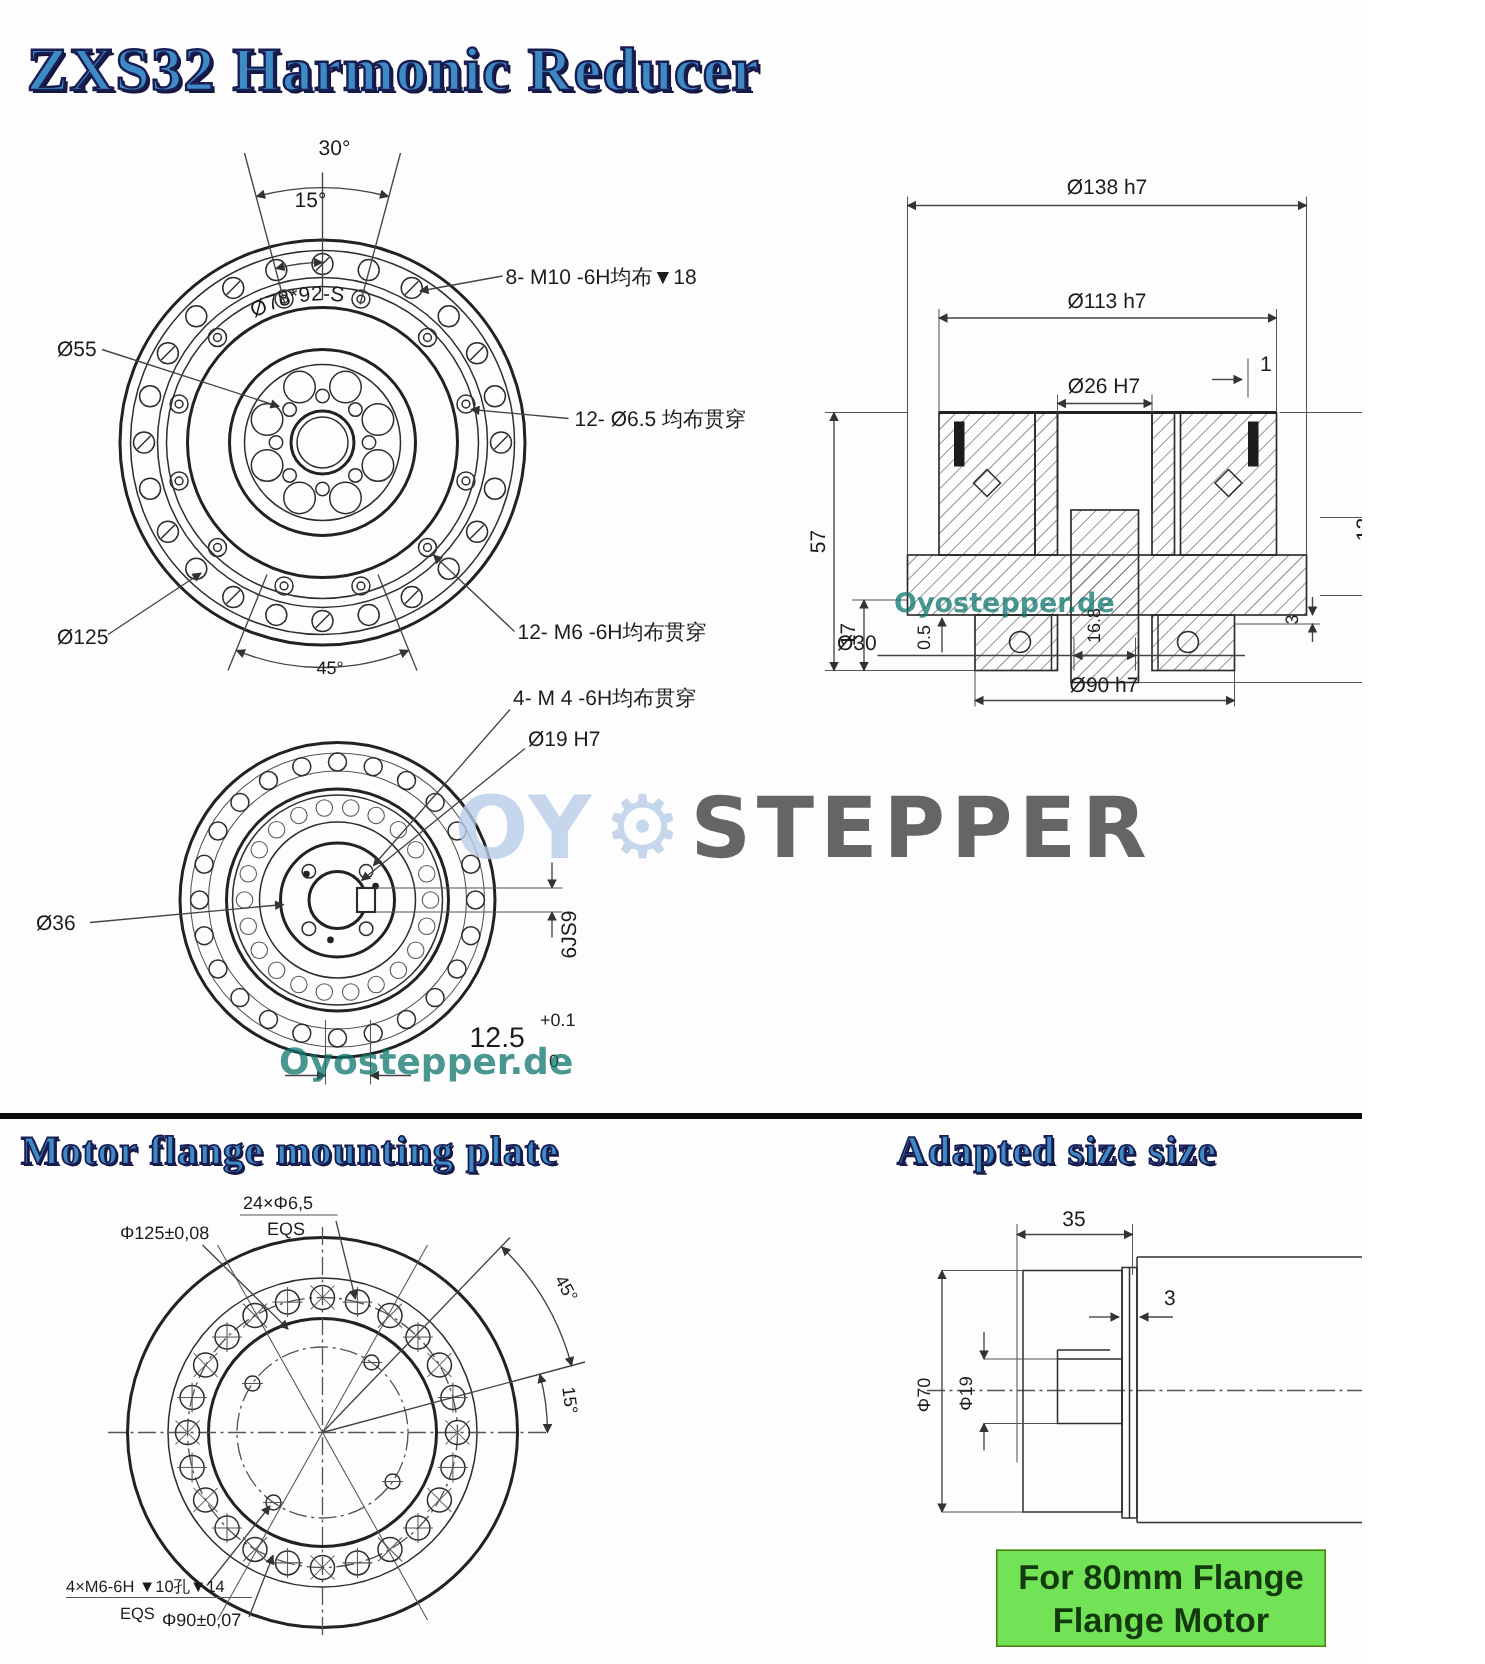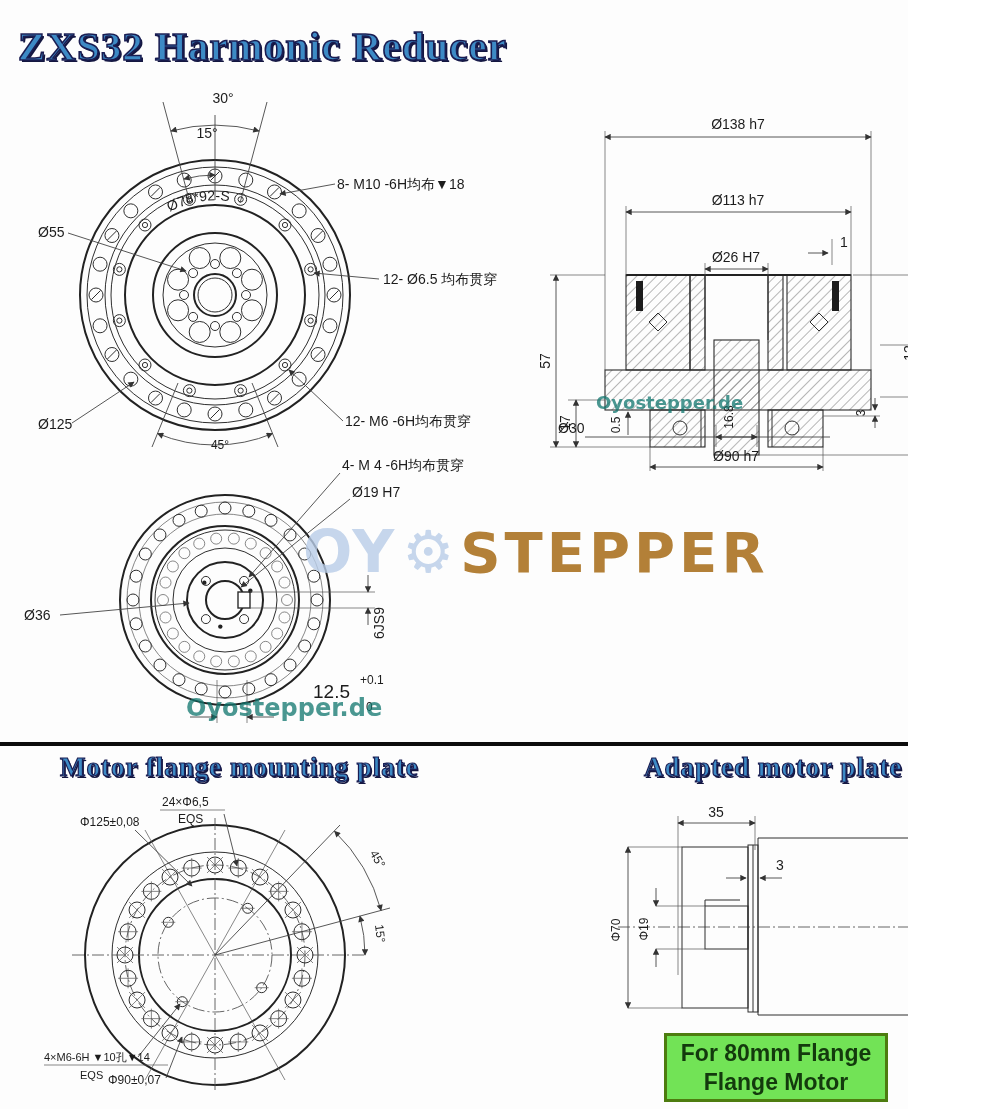--- a/index.html
+++ b/index.html
@@ -3,39 +3,39 @@
 <meta charset="utf-8">
 <style>
   html,body{margin:0;padding:0;background:#fff;}
   .page{position:relative;width:908px;height:1109px;background:#fdfdfd;overflow:hidden;
         font-family:"Liberation Sans",sans-serif;}
   .abs{position:absolute;}
   .fancy{color:#3d8ac5;-webkit-text-stroke:1.6px #1a1d52;
          text-shadow:2px 2px 0 #141740;
          font-family:"Liberation Serif",serif;font-weight:900;letter-spacing:1px;margin:0;}
   h1.fancy{font-size:41px;}
-  h2.fancy{font-size:27px;-webkit-text-stroke:1.2px #1a1d52;text-shadow:1.5px 1.5px 0 #141740;margin-left:46px;}
+  h2.fancy{font-size:27px;-webkit-text-stroke:1.2px #1a1d52;text-shadow:1.5px 1.5px 0 #141740;}
   
   .ln{stroke:#2e2e2e;stroke-width:1;fill:none;}
   .b{stroke:#222;stroke-width:2;fill:none;}
   .t{stroke:#555;stroke-width:.7;fill:none;}
   .dim{stroke:#444;stroke-width:.9;fill:none;}
   .dd{stroke:#555;stroke-width:.9;fill:none;stroke-dasharray:12 3 2 3;}
   .hat{fill:url(#h2);stroke:#2b2b2b;stroke-width:1.1;}
   svg text{font-family:"Liberation Sans","DejaVu Sans",sans-serif;fill:#1c1c1c;font-size:14px;}
   text.sm{font-size:12px;}
   text.xs{font-size:11px;}
   .wm-big{display:flex;align-items:center;gap:6px;opacity:.8;pointer-events:none;}
   .wm-big .p1{font:900 58px "DejaVu Sans",sans-serif;color:#b9cde8;letter-spacing:2px;}
   .wm-big .gear{font-size:58px;color:#b9cde8;line-height:1;}
-  .wm-big .p2{font:900 56px "DejaVu Sans",sans-serif;color:#a16207;letter-spacing:4px;}
+  .wm-big .p2{font:900 56px "DejaVu Sans",sans-serif;color:#404040;letter-spacing:4px;}
   .wm-sm{font:700 24px "DejaVu Sans",sans-serif;color:#0f766e;opacity:.75;pointer-events:none;}
   .divider{position:absolute;left:0;width:990px;height:4px;background:#0c0c0c;}
   .badge{position:absolute;display:flex;flex-direction:column;align-items:center;justify-content:center;
-         background:#72e356;border:3px solid #4d7c0f;}
+         background:#72e356;border:1px solid #4d7c0f;}
   .badge span{font:800 23px "Liberation Sans",sans-serif;color:#133a0d;line-height:1.25;}
 </style>
 </head>
 <body>
 
 <div class="page">
 
   <h1 class="fancy abs" style="left:18px;top:22px">ZXS32 Harmonic Reducer</h1>
 
   <svg class="abs" id="svg-front" style="left:10px;top:85px" width="500" height="370">
@@ -340,21 +340,21 @@
     <span class="p1">OY</span>
     <span class="gear">⚙</span>
     <span class="p2">STEPPER</span>
   </div>
   <div class="abs wm-sm" style="left:596px;top:392px;font-size:18px">Oyostepper.de</div>
   <div class="abs wm-sm" style="left:186px;top:694px">Oyostepper.de</div>
 
   <div class="divider" style="top:742px"></div>
 
   <h2 class="fancy abs" style="left:14px;top:752px">Motor flange mounting plate</h2>
-  <h2 class="fancy abs" style="left:598px;top:752px">Adapted motor plate</h2>
+  <h2 class="fancy abs" style="left:598px;top:752px">Adapted size size</h2>
 
   <svg class="abs" id="svg-plate" style="left:20px;top:790px" width="420" height="315">
     <defs>
       <marker id="ar4" viewBox="0 0 10 10" refX="9" refY="5" markerWidth="9" markerHeight="7" orient="auto-start-reverse">
           <path d="M0,0 L10,5 L0,10 z" fill="#333"></path>
         </marker>
     </defs>
     <g>
       <circle class="b" cx="195" cy="165" r="130"></circle>
       <circle class="ln" cx="195" cy="165" r="103"></circle>

